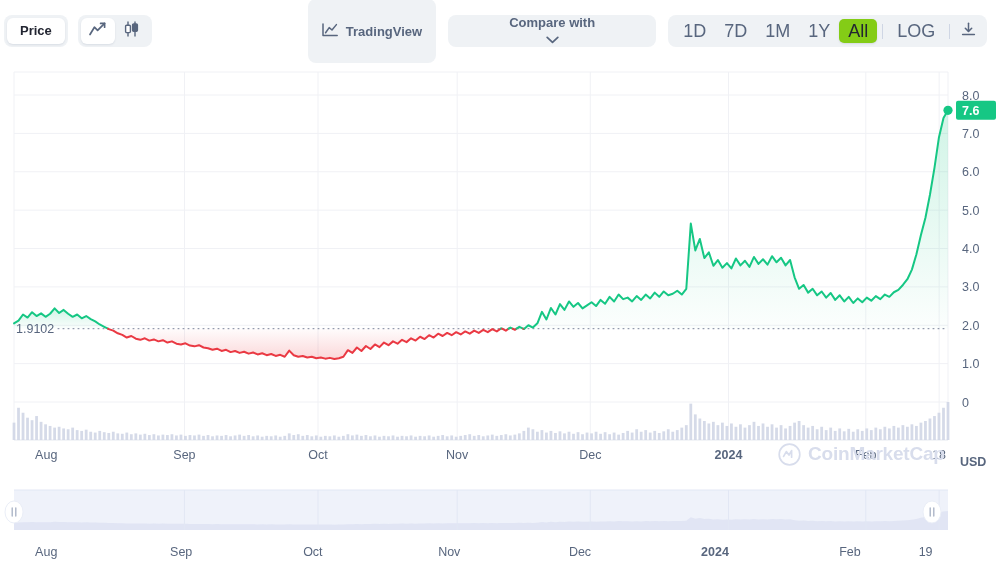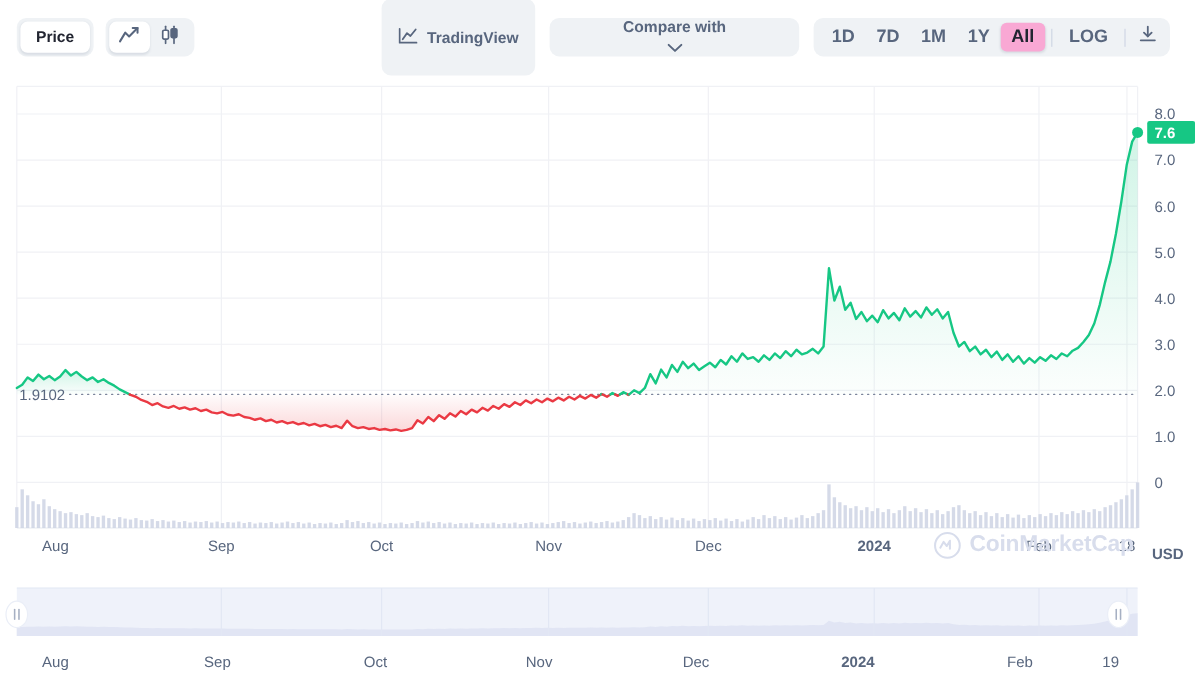--- a/index.html
+++ b/index.html
@@ -59,21 +59,21 @@
     display: flex;
     align-items: center;
     justify-content: center;
     cursor: pointer;
   }
   .seg-icon-btn.active {
     background: #ffffff;
     box-shadow: 0 1px 2px rgba(88,102,126,.14);
   }
 
-  #grp-pricecap { margin-left: 14px; }
+  #grp-pricecap { margin-left: 4px; }
   #grp-charttype { margin-left: 10px; }
 
   #tradingview-btn {
     margin-left: 156px;
     display: flex;
     align-items: center;
     gap: 8px;
     background: #eff2f5;
     border-radius: 8px;
     height: 32px;
@@ -110,28 +110,28 @@
     background: #eff2f5;
     border-radius: 8px;
     height: 26px;
     padding: 3px 6px;
   }
   .range-btn {
     height: 24px;
     line-height: 24px;
     padding: 0 9px;
     border-radius: 5px;
-    font-size: 15px;
-    font-weight: 700;
+    font-size: 18px;
+    font-weight: 400;
     color: #58667e;
     cursor: pointer;
     user-select: none;
   }
   .range-btn.active {
-    background: #f9a8d4;
+    background: #84cc16;
     color: #222531;
     box-shadow: 0 1px 2px rgba(88,102,126,.16);
   }
   .range-divider {
     width: 1px;
     height: 15px;
     background: #cfd6e4;
     margin: 0 5px;
   }
   #download-btn {

